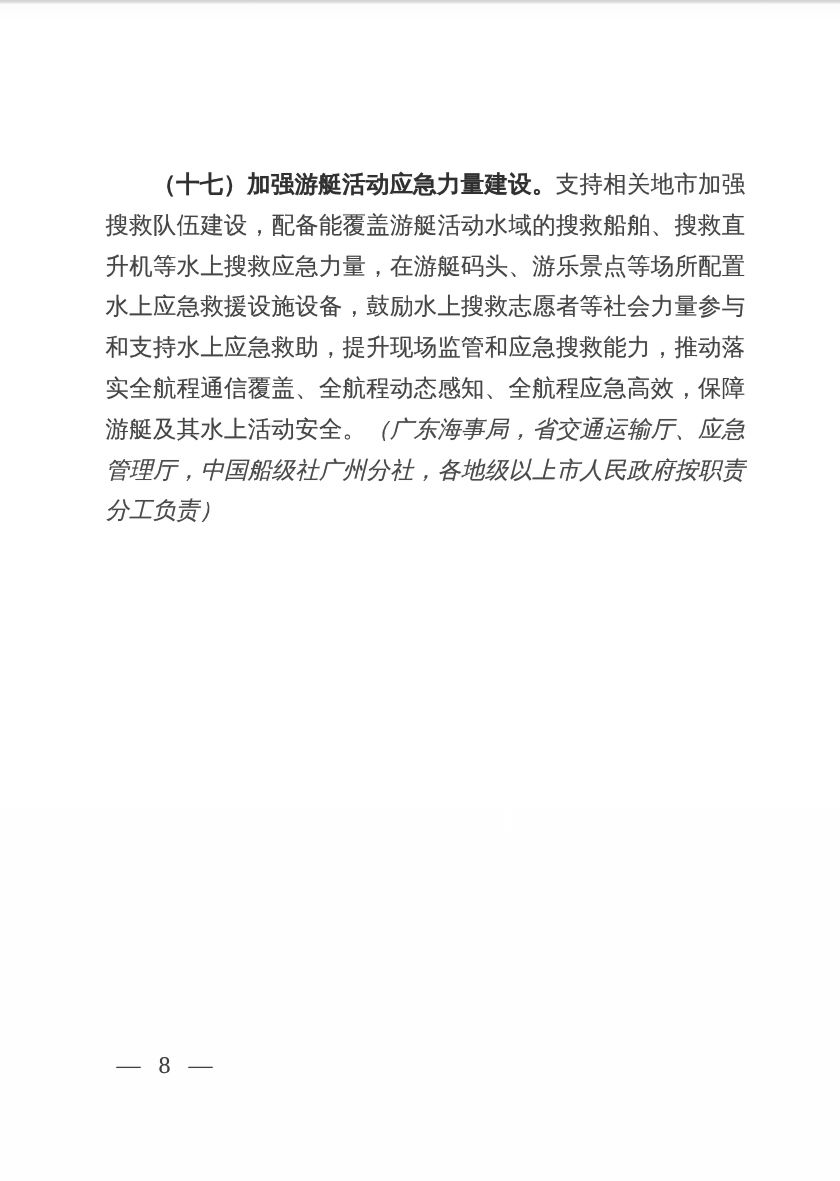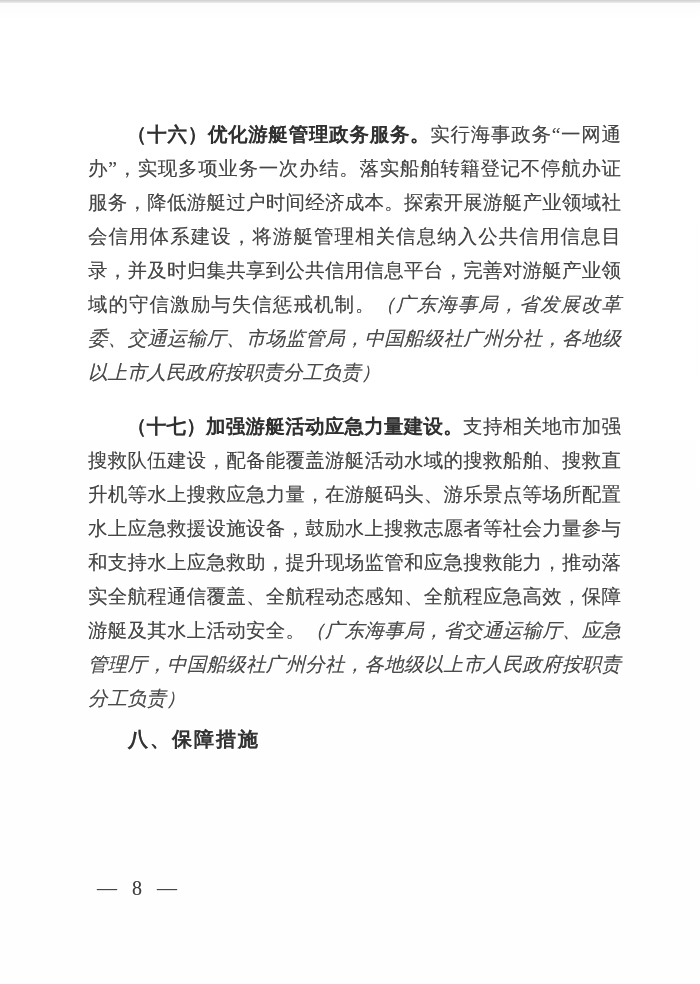--- a/index.html
+++ b/index.html
@@ -85,20 +85,18 @@
   }
 </style>
 </head>
 <body>
 
 <div class="page">
   <div class="scan-edge-top"></div>
 
   <div class="doc-content">
     <div id="paragraph-container">
-        <p class="para indented"><span class="seg-bold">（十六）优化游艇管理政务服务。</span><span class="seg-normal">实行海事政务“一网通办”，实现多项业务一次办结。落实船舶转籍登记不停航办证服务，降低游艇过户时间经济成本。探索开展游艇产业领域社会信用体系建设，将游艇管理相关信息纳入公共信用信息目录，并及时归集共享到公共信用信息平台，完善对游艇产业领域的守信激励与失信惩戒机制。</span><span class="seg-kaiti">（广东海事局，省发展改革委、交通运输厅、市场监管局，中国船级社广州分社，各地级以上市人民政府按职责分工负责）</span></p>
         <p class="para indented gap-before"><span class="seg-bold">（十七）加强游艇活动应急力量建设。</span><span class="seg-normal">支持相关地市加强搜救队伍建设，配备能覆盖游艇活动水域的搜救船舶、搜救直升机等水上搜救应急力量，在游艇码头、游乐景点等场所配置水上应急救援设施设备，鼓励水上搜救志愿者等社会力量参与和支持水上应急救助，提升现场监管和应急搜救能力，推动落实全航程通信覆盖、全航程动态感知、全航程应急高效，保障游艇及其水上活动安全。</span><span class="seg-kaiti">（广东海事局，省交通运输厅、应急管理厅，中国船级社广州分社，各地级以上市人民政府按职责分工负责）</span></p>
       </div>
-    <div class="section-heading">八、保障措施</div>
   </div>
 
   <div class="page-number">— 8 —</div>
 </div>
 
 </body></html>

